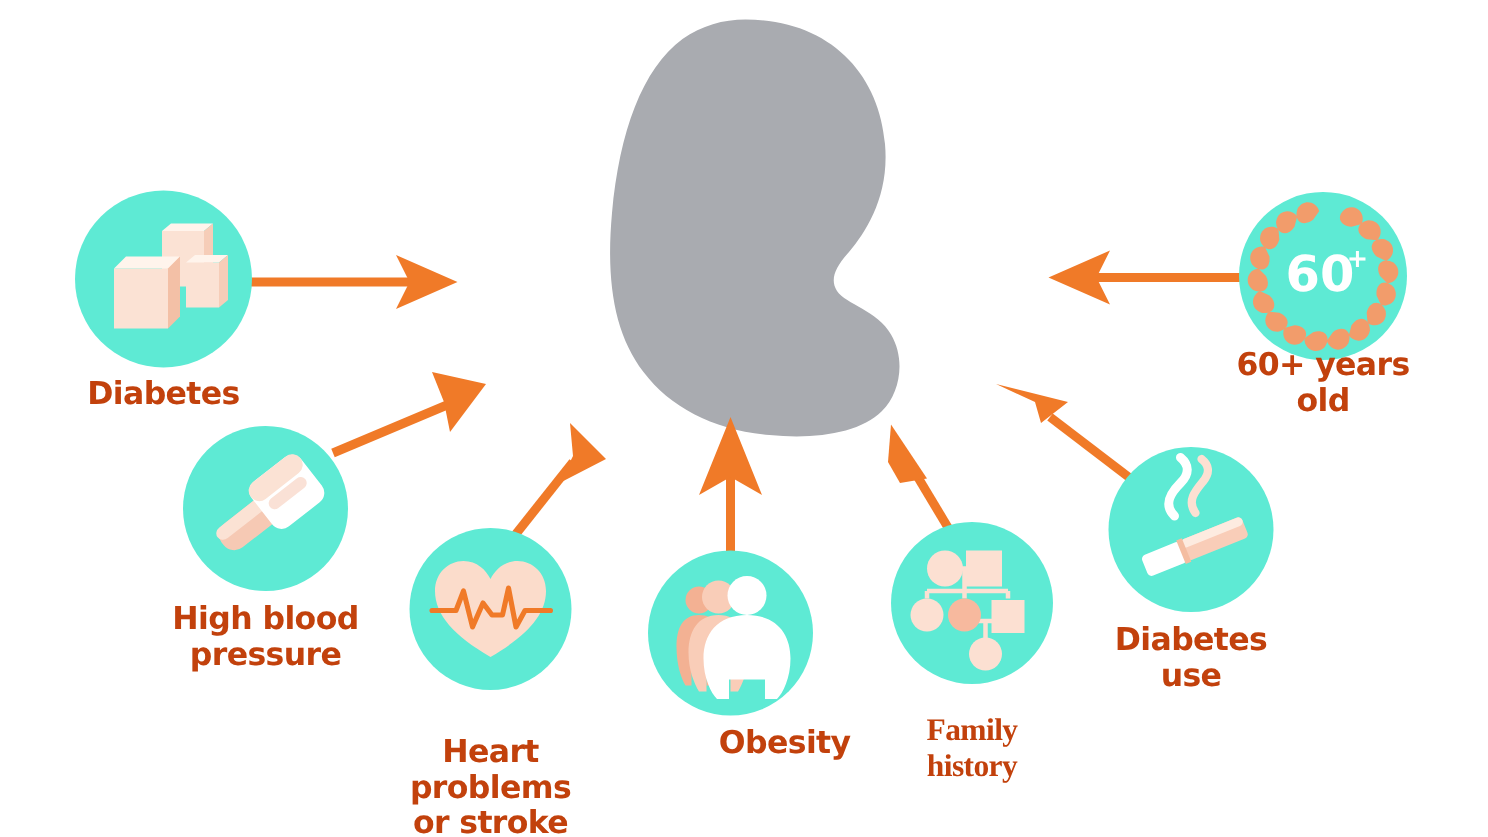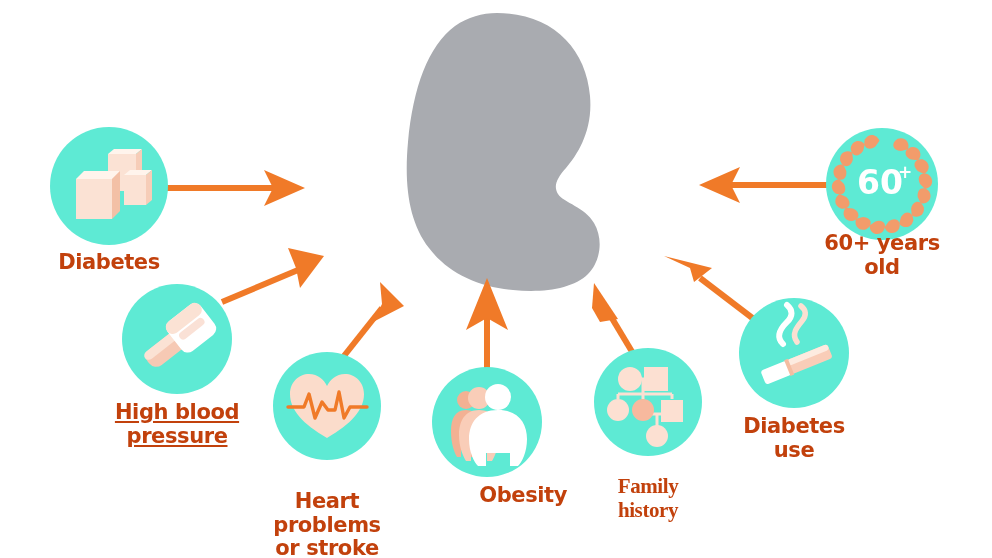--- a/index.html
+++ b/index.html
@@ -176,21 +176,21 @@
         <g transform="rotate(-38 55 55)">
           <rect x="18" y="46" width="48" height="20" rx="9" fill="#F6C9B4"></rect>
           <rect x="18" y="46" width="48" height="9" rx="5" fill="#FBE2D4"></rect>
 
           <rect x="52" y="36" width="42" height="38" rx="8" fill="#FFFFFF"></rect>
           <rect x="52" y="36" width="42" height="14" rx="7" fill="#FBE2D4"></rect>
           <rect x="58" y="52" width="30" height="8" rx="4" fill="#F6C9B4" opacity="0.55"></rect>
         </g>
       </svg>
     </div>
-    <div class="node-label" style="left:-46px; top:117px; width:202px;text-decoration:underline;">High blood
+    <div class="node-label" style="left:-46px; top:117px; width:202px;">High blood
 pressure</div>
   </div>
 
   <div class="node" style="left:273px; top:352px;">
     <div class="node-circle" style="left:0; top:0; width:108px; height:108px;">
       <svg class="icon-svg" viewBox="0 0 108 108">
         <path d="M54 86
                  C 30 72, 17 58, 17 42
                  C 17 30, 26 22, 36 22
                  C 45 22, 51 28, 54 34

